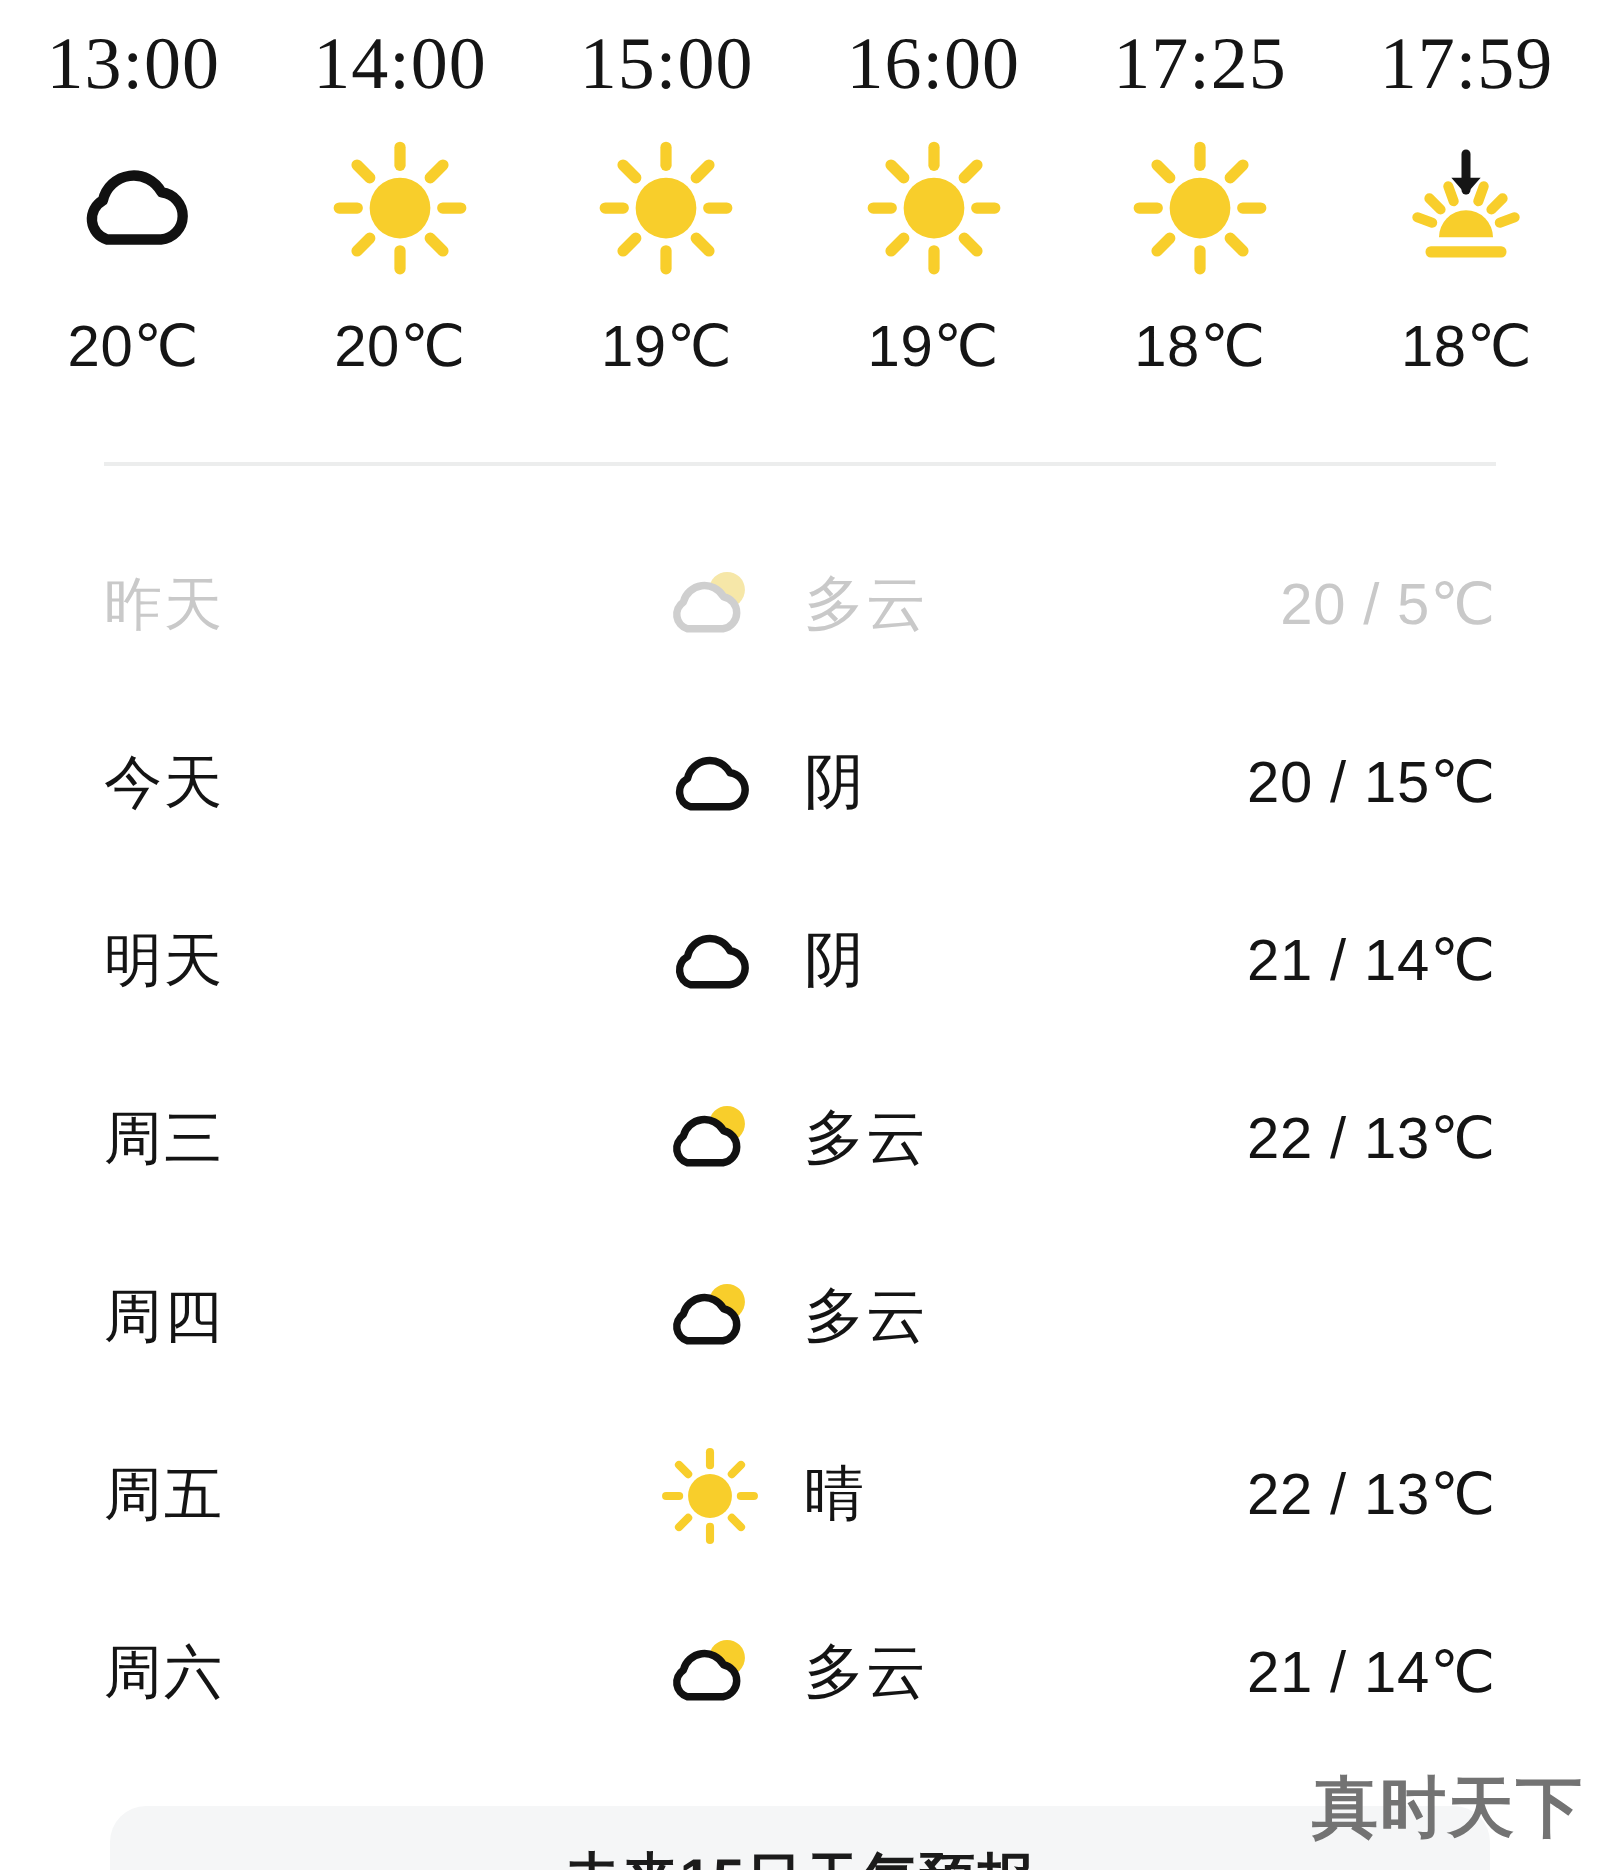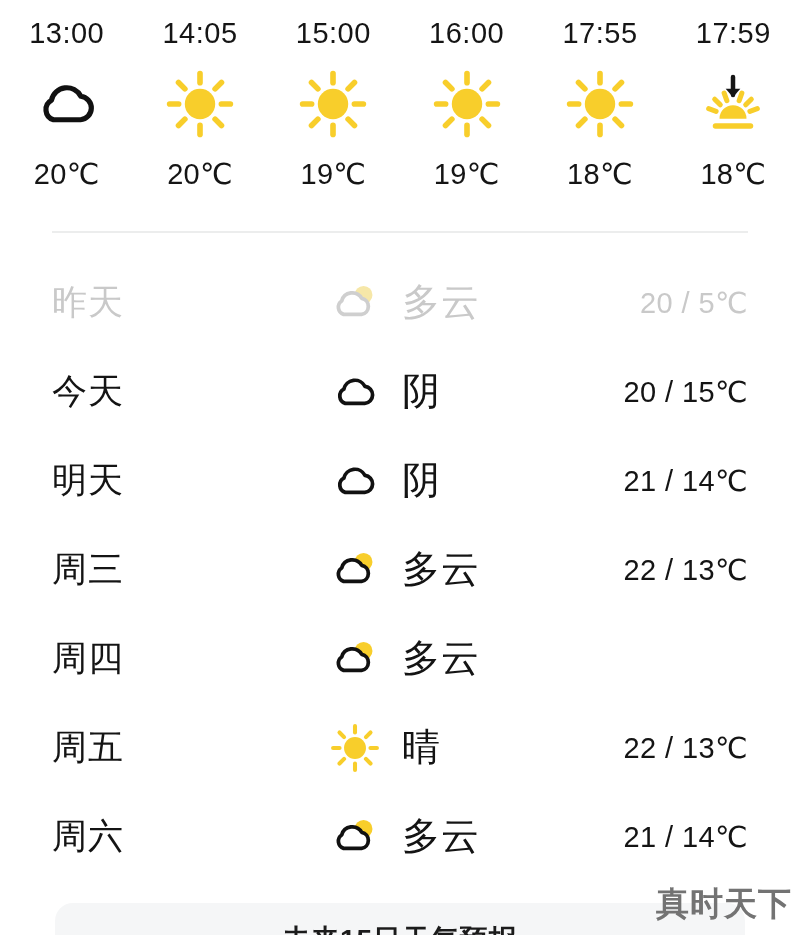--- a/index.html
+++ b/index.html
@@ -24,27 +24,27 @@
     padding-top: 18px;
     box-sizing: border-box;
   }
   .hour-col {
     flex: 1 1 0;
     display: flex;
     flex-direction: column;
     align-items: center;
   }
   .hour-time {
-    font-size: 29px;
+    font-size: 37px;
     line-height: 30px;
     letter-spacing: 0.5px;
     color: #151515;
     height: 30px;
     overflow: hidden;
-    font-family: Liberation Sans, sans-serif;
+    font-family: Liberation Serif, serif;
   }
   .hour-icon {
     height: 72px;
     width: 72px;
     margin-top: 20px;
     display: flex;
     align-items: center;
     justify-content: center;
   }
   .hour-temp {
@@ -73,38 +73,38 @@
   }
   .day-row {
     height: 89px;
     display: flex;
     align-items: center;
     position: relative;
   }
   .day-label {
     position: absolute;
     left: 52px;
-    font-size: 35px;
+    font-size: 29px;
     letter-spacing: 1px;
   }
   .day-cond {
     position: absolute;
     left: 326px;
     display: flex;
     align-items: center;
   }
   .day-cond .cond-icon {
     width: 58px;
     height: 52px;
     display: flex;
     align-items: center;
     justify-content: center;
   }
   .cond-text {
-    font-size: 38px;
+    font-size: 30px;
     margin-left: 18px;
     letter-spacing: 1px;
   }
   .day-temp {
     position: absolute;
     right: 52px;
     font-size: 29px;
     letter-spacing: 0.4px;
     white-space: nowrap;
   }
@@ -156,21 +156,21 @@
     <div class="hour-col">
       <div class="hour-time">13:00</div>
       <div class="hour-icon">
         <svg viewBox="0 0 64 64" width="100%" height="100%">
           <path d="M20 46 H44 A10.5 10.5 0 0 0 44.3 25.1 A14 14 0 0 0 18.2 28.6 A9.5 9.5 0 0 0 20 46 Z" fill="none" stroke="#111111" stroke-width="4.6" stroke-linejoin="round" stroke-linecap="round"></path>
         </svg>
       </div>
       <div class="hour-temp">20℃</div>
     </div>
     <div class="hour-col">
-      <div class="hour-time">14:05</div>
+      <div class="hour-time">14:00</div>
       <div class="hour-icon">
         <svg viewBox="0 0 64 64" width="100%" height="100%">
           <line x1="51" y1="32" x2="59" y2="32" stroke="#F8CE2B" stroke-width="5" stroke-linecap="round"></line>
           <line x1="45.435028842544405" y1="45.4350288425444" x2="51.09188309203678" y2="51.09188309203678" stroke="#F8CE2B" stroke-width="5" stroke-linecap="round"></line>
           <line x1="32" y1="51" x2="32" y2="59" stroke="#F8CE2B" stroke-width="5" stroke-linecap="round"></line>
           <line x1="18.5649711574556" y1="45.435028842544405" x2="12.908116907963219" y2="51.09188309203678" stroke="#F8CE2B" stroke-width="5" stroke-linecap="round"></line>
           <line x1="13" y1="32" x2="5" y2="32" stroke="#F8CE2B" stroke-width="5" stroke-linecap="round"></line>
           <line x1="18.564971157455595" y1="18.5649711574556" x2="12.908116907963212" y2="12.908116907963219" stroke="#F8CE2B" stroke-width="5" stroke-linecap="round"></line>
           <line x1="31.999999999999996" y1="13" x2="31.999999999999996" y2="5" stroke="#F8CE2B" stroke-width="5" stroke-linecap="round"></line>
           <line x1="45.4350288425444" y1="18.564971157455595" x2="51.09188309203678" y2="12.908116907963212" stroke="#F8CE2B" stroke-width="5" stroke-linecap="round"></line>
@@ -207,21 +207,21 @@
           <line x1="13" y1="32" x2="5" y2="32" stroke="#F8CE2B" stroke-width="5" stroke-linecap="round"></line>
           <line x1="18.564971157455595" y1="18.5649711574556" x2="12.908116907963212" y2="12.908116907963219" stroke="#F8CE2B" stroke-width="5" stroke-linecap="round"></line>
           <line x1="31.999999999999996" y1="13" x2="31.999999999999996" y2="5" stroke="#F8CE2B" stroke-width="5" stroke-linecap="round"></line>
           <line x1="45.4350288425444" y1="18.564971157455595" x2="51.09188309203678" y2="12.908116907963212" stroke="#F8CE2B" stroke-width="5" stroke-linecap="round"></line>
           <circle cx="32" cy="32" r="13.5" fill="#F8CE2B"></circle>
         </svg>
       </div>
       <div class="hour-temp">19℃</div>
     </div>
     <div class="hour-col">
-      <div class="hour-time">17:55</div>
+      <div class="hour-time">17:25</div>
       <div class="hour-icon">
         <svg viewBox="0 0 64 64" width="100%" height="100%">
           <line x1="51" y1="32" x2="59" y2="32" stroke="#F8CE2B" stroke-width="5" stroke-linecap="round"></line>
           <line x1="45.435028842544405" y1="45.4350288425444" x2="51.09188309203678" y2="51.09188309203678" stroke="#F8CE2B" stroke-width="5" stroke-linecap="round"></line>
           <line x1="32" y1="51" x2="32" y2="59" stroke="#F8CE2B" stroke-width="5" stroke-linecap="round"></line>
           <line x1="18.5649711574556" y1="45.435028842544405" x2="12.908116907963219" y2="51.09188309203678" stroke="#F8CE2B" stroke-width="5" stroke-linecap="round"></line>
           <line x1="13" y1="32" x2="5" y2="32" stroke="#F8CE2B" stroke-width="5" stroke-linecap="round"></line>
           <line x1="18.564971157455595" y1="18.5649711574556" x2="12.908116907963212" y2="12.908116907963219" stroke="#F8CE2B" stroke-width="5" stroke-linecap="round"></line>
           <line x1="31.999999999999996" y1="13" x2="31.999999999999996" y2="5" stroke="#F8CE2B" stroke-width="5" stroke-linecap="round"></line>
           <line x1="45.4350288425444" y1="18.564971157455595" x2="51.09188309203678" y2="12.908116907963212" stroke="#F8CE2B" stroke-width="5" stroke-linecap="round"></line>

